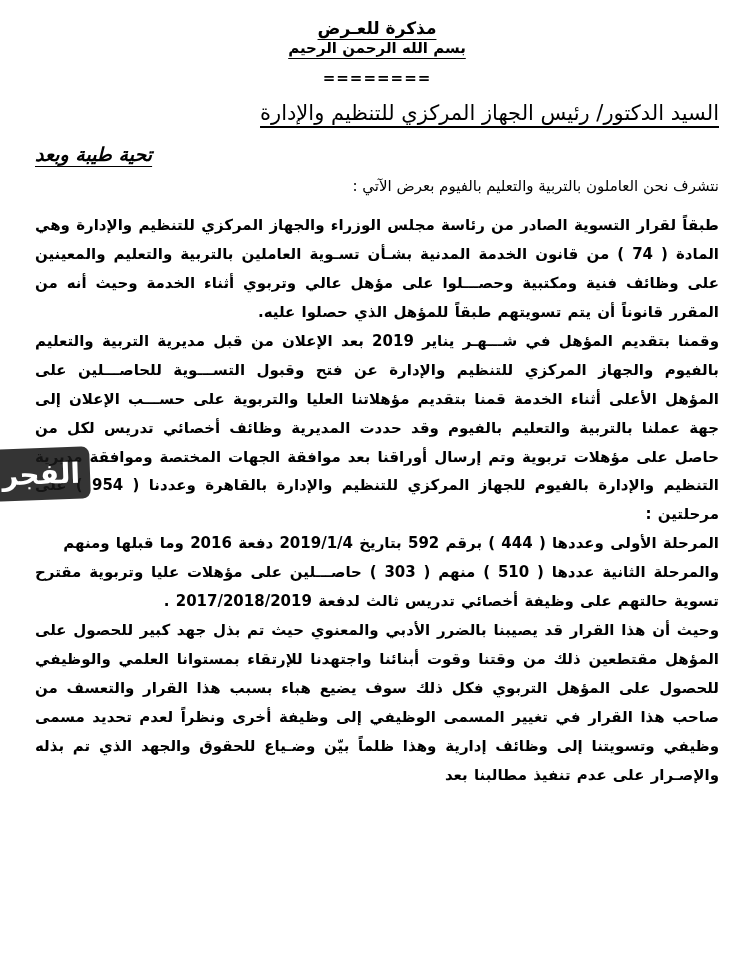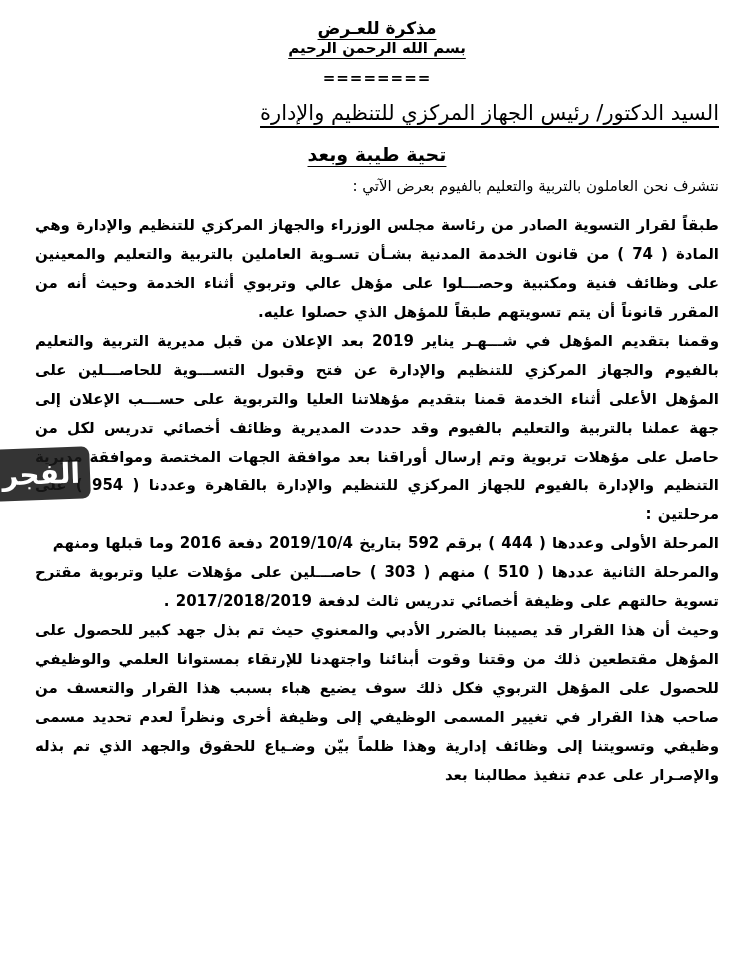--- a/index.html
+++ b/index.html
@@ -49,24 +49,25 @@
     font-weight: 400;
     text-align: right;
     text-decoration: underline;
     text-underline-offset: 6px;
     line-height: 1.55;
     margin-bottom: 14px;
   }
   .salutation {
     font-size: 19px;
     font-weight: 700;
-    text-align: center;
+    text-align: left;
     text-decoration: underline;
     text-underline-offset: 5px;
     margin-bottom: 12px;
+    font-style: italic;
   }
   .intro {
     font-size: 15px;
     font-weight: 400;
     text-align: right;
     margin-bottom: 16px;
   }
   .body-text p {
     font-size: 15px;
     font-weight: 700;
@@ -106,20 +107,20 @@
 
   <div class="addressee">السيد الدكتور/ رئيس الجهاز المركزي للتنظيم والإدارة</div>
 
   <div class="salutation">تحية طيبة وبعد</div>
 
   <div class="intro">نتشرف نحن العاملون بالتربية والتعليم بالفيوم بعرض الآتي :</div>
 
   <div class="body-text">
     <p>طبقاً لقرار التسوية الصادر من رئاسة مجلس الوزراء والجهاز المركزي للتنظيم والإدارة وهي المادة ( 74 ) من قانون الخدمة المدنية بشـأن تسـوية العاملين بالتربية والتعليم والمعينين على وظائف فنية ومكتبية وحصـــلوا على مؤهل عالي وتربوي أثناء الخدمة وحيث أنه من المقرر قانوناً أن يتم تسويتهم طبقاً للمؤهل الذي حصلوا عليه.</p>
     <p>وقمنا بتقديم المؤهل في شـــهـر يناير 2019 بعد الإعلان من قبل مديرية التربية والتعليم بالفيوم والجهاز المركزي للتنظيم والإدارة عن فتح وقبول التســـوية للحاصـــلين على المؤهل الأعلى أثناء الخدمة قمنا بتقديم مؤهلاتنا العليا والتربوية على حســـب الإعلان إلى جهة عملنا بالتربية والتعليم بالفيوم وقد حددت المديرية وظائف أخصائي تدريس لكل من حاصل على مؤهلات تربوية وتم إرسال أوراقنا بعد موافقة الجهات المختصة وموافقة مديرية التنظيم والإدارة بالفيوم للجهاز المركزي للتنظيم والإدارة بالقاهرة وعددنا ( 954 ) على مرحلتين :</p>
-    <p>المرحلة الأولى وعددها ( 444 ) برقم 592 بتاريخ 2019/10/4 دفعة 2016 وما قبلها ومنهم</p>
+    <p>المرحلة الأولى وعددها ( 444 ) برقم 592 بتاريخ 2019/1/4 دفعة 2016 وما قبلها ومنهم</p>
     <p>والمرحلة الثانية عددها ( 510 ) منهم ( 303 ) حاصـــلين على مؤهلات عليا وتربوية مقترح تسوية حالتهم على وظيفة أخصائي تدريس ثالث لدفعة 2017/2018/2019 .</p>
     <p>وحيث أن هذا القرار قد يصيبنا بالضرر الأدبي والمعنوي حيث تم بذل جهد كبير للحصول على المؤهل مقتطعين ذلك من وقتنا وقوت أبنائنا واجتهدنا للإرتقاء بمستوانا العلمي والوظيفي للحصول على المؤهل التربوي فكل ذلك سوف يضيع هباء بسبب هذا القرار والتعسف من صاحب هذا القرار في تغيير المسمى الوظيفي إلى وظيفة أخرى ونظراً لعدم تحديد مسمى وظيفي وتسويتنا إلى وظائف إدارية وهذا ظلماً بيّن وضـياع للحقوق والجهد الذي تم بذله والإصـرار على عدم تنفيذ مطالبنا بعد</p>
   </div>
 
 </div>
 
 <div class="watermark">الفجر</div>
 
 </body></html>

